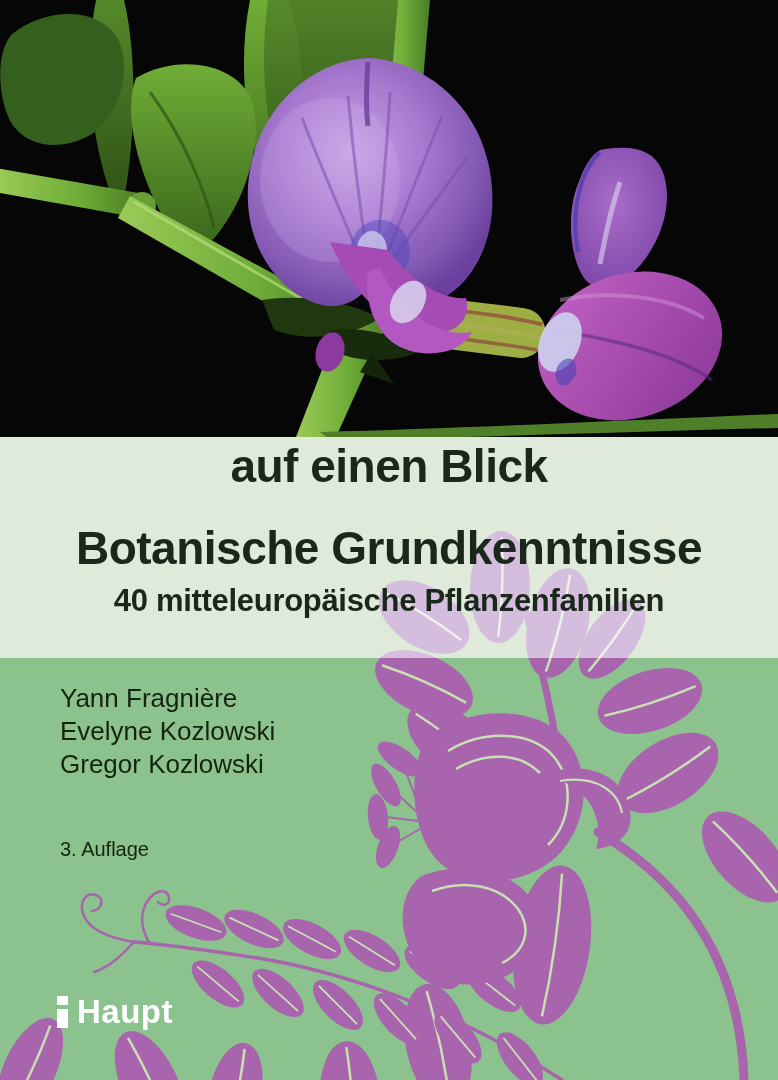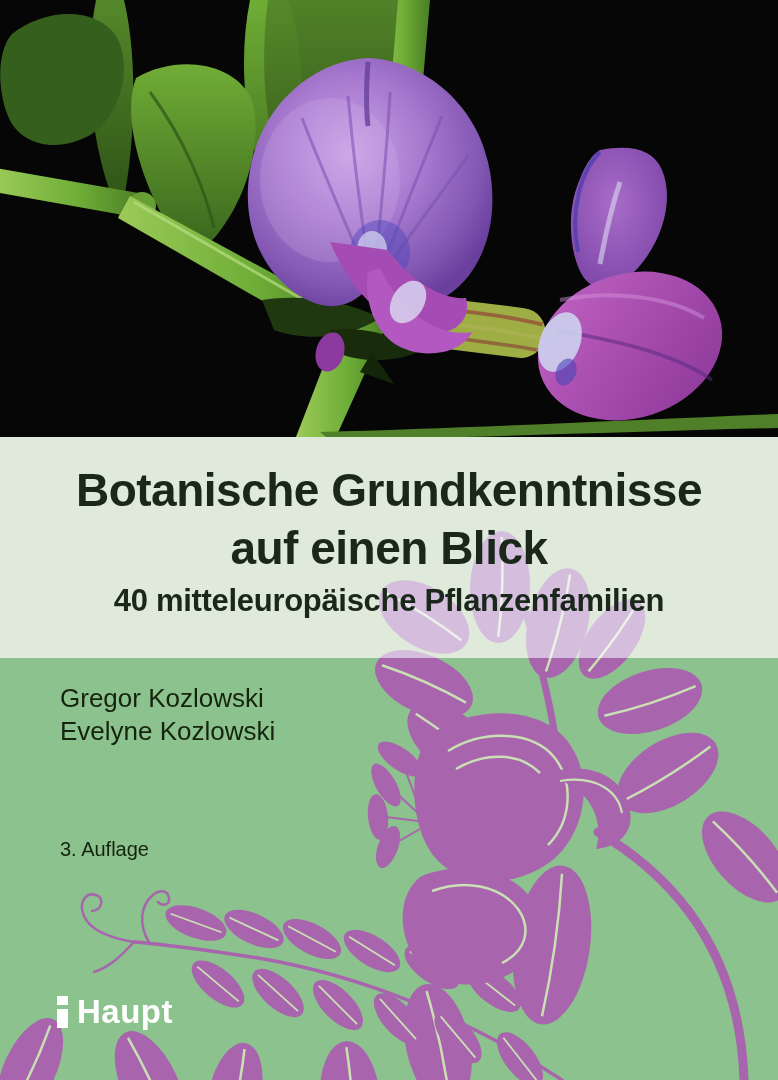--- a/index.html
+++ b/index.html
@@ -306,28 +306,29 @@
     <g clip-path="url(#clipLight)" style="color:#d5bedd; --vein:#eef0ea;">
       <use href="#branch-art"></use>
     </g>
 
     <g clip-path="url(#clipDark)" style="color:#a964ae; --vein:#c9dfb4;">
       <use href="#branch-art"></use>
     </g>
   </svg>
 
   <div class="title-block">
+    <div class="title-line">auf einen Blick</div>
     <div class="title-line first">Botanische Grundkenntnisse</div>
-    <div class="title-line">auf einen Blick</div>
     <div class="subtitle">40 mitteleuropäische Pflanzenfamilien</div>
   </div>
 
   <div class="author-block">
+    <div>Yann Fragnière</div>
+    <div>Evelyne Kozlowski</div>
     <div>Gregor Kozlowski</div>
-    <div>Evelyne Kozlowski</div>
   </div>
 
   <div class="edition">3. Auflage</div>
 
   <div class="logo">
     <div class="logo-mark">
       <div class="dot"></div>
       <div class="bar"></div>
     </div>
     <div class="logo-text">Haupt</div>

